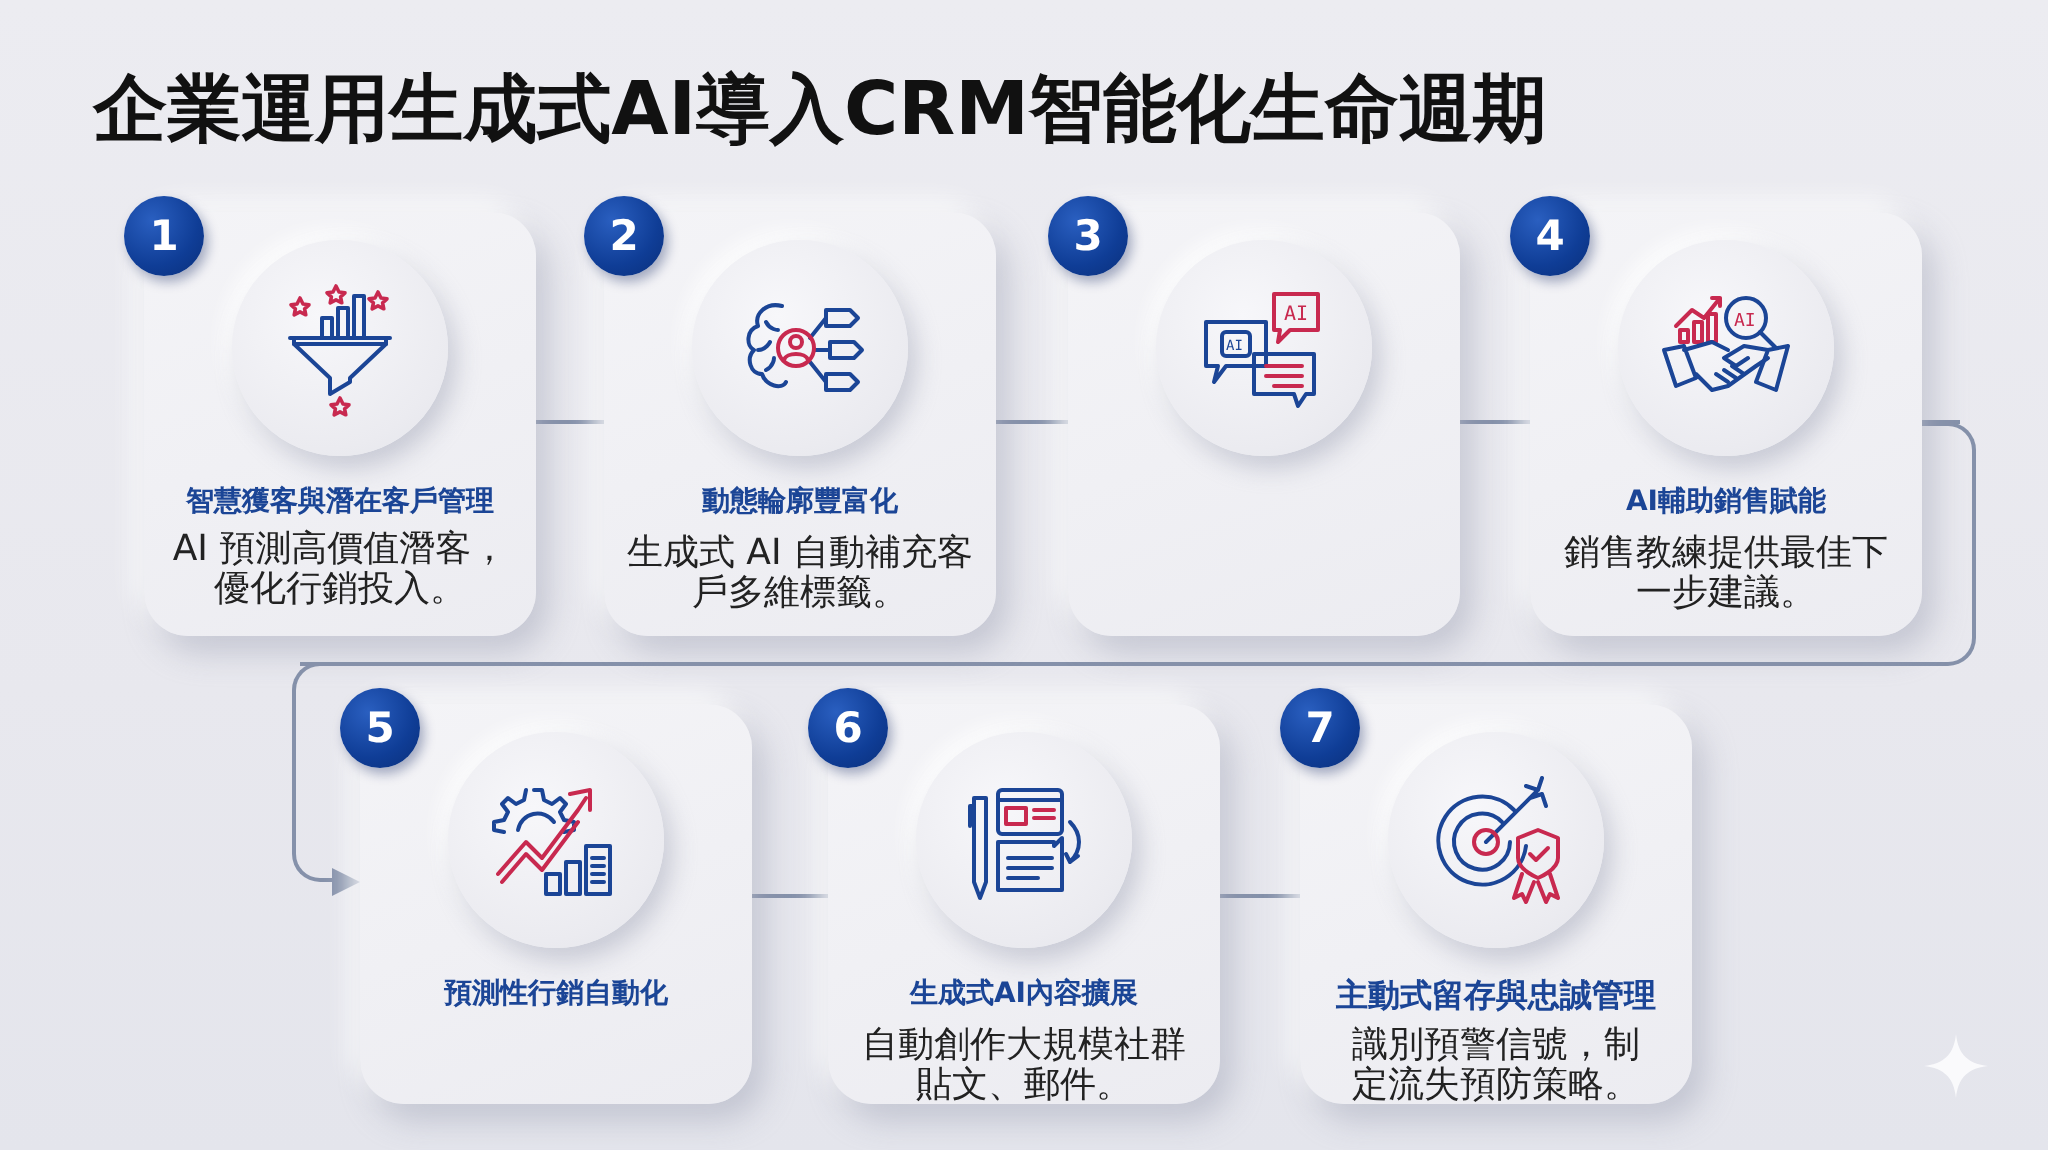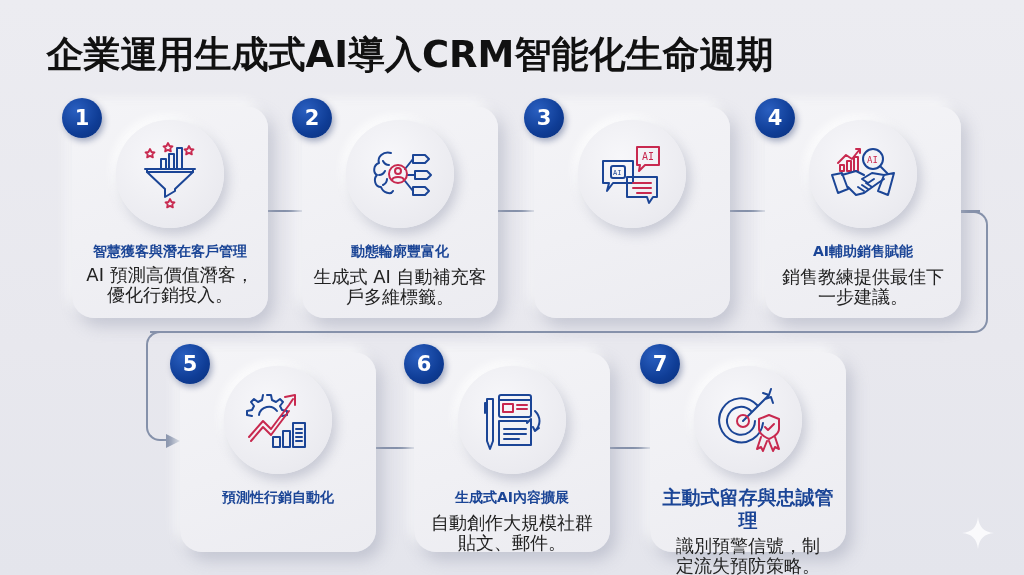--- a/index.html
+++ b/index.html
@@ -199,19 +199,19 @@
         <path d="M30 36 L56 10 M50 8 L56 10 L58 4 M52 14 L58 12 L60 18"></path>
       </g>
       <g stroke="#c8294f" stroke-width="2">
         <circle cx="30" cy="36" r="6"></circle>
         <path d="M46 34 L56 30 L66 34 V44 C66 50 56 54 56 54 C56 54 46 50 46 44 Z"></path>
         <path d="M52 42 L55 45 L61 39"></path>
         <path d="M48 52 L44 64 L48 62 L50 66 L54 56 M62 52 L66 64 L62 62 L60 66 L56 56"></path>
       </g>
     </svg>
   </div>
-  <div class="card-title" style="font-size:19px;">主動式留存與忠誠管理</div>
+  <div class="card-title" style="font-size:16px;">主動式留存與忠誠管理</div>
   <div class="card-desc" style="padding:0 20px;">識別預警信號，制定流失預防策略。</div>
 </div>
 
 <svg class="sparkle" viewBox="0 0 36 36">
   <path d="M18 2 C19 12 24 17 34 18 C24 19 19 24 18 34 C17 24 12 19 2 18 C12 17 17 12 18 2 Z" fill="#fafafc"></path>
 </svg>
 
 </body></html>

